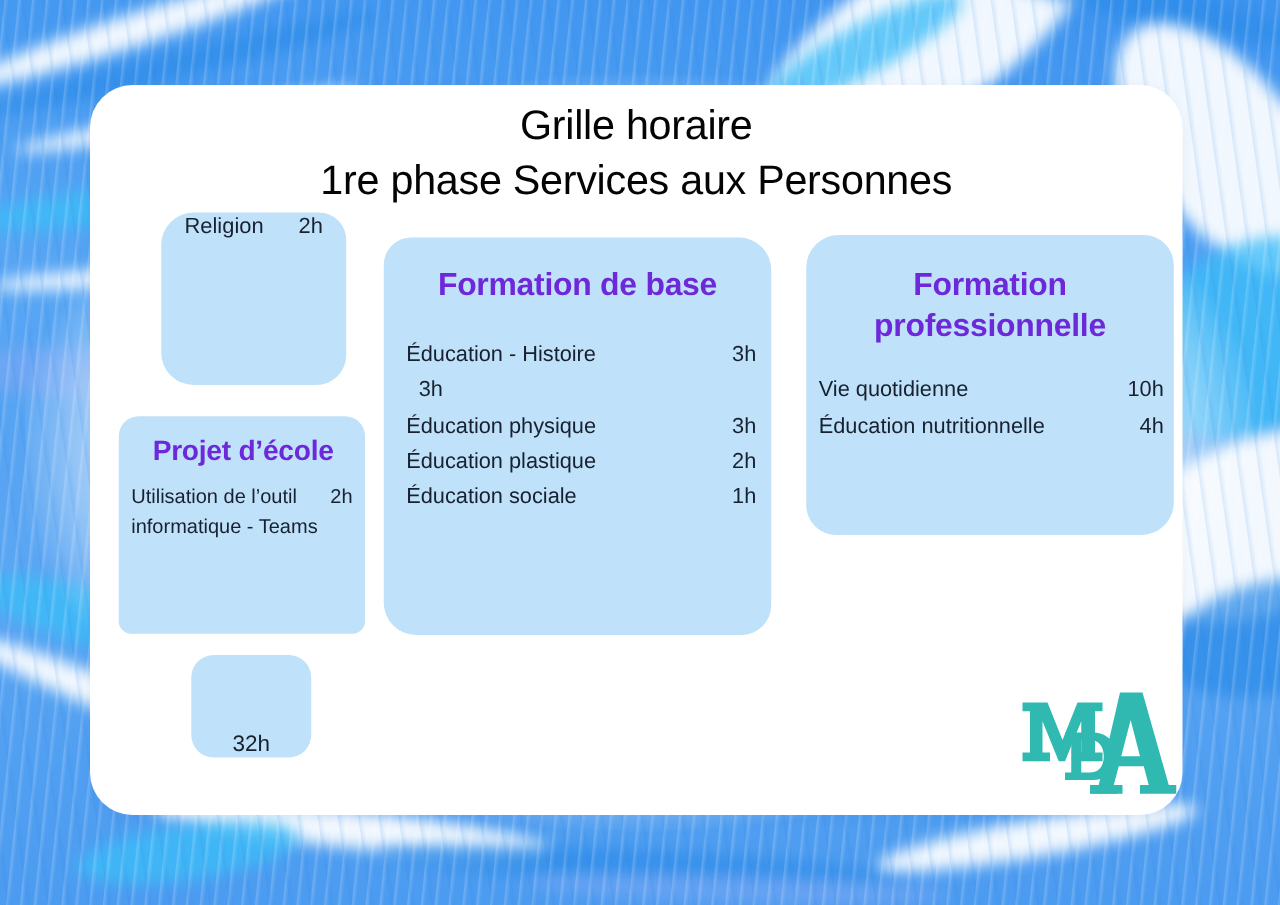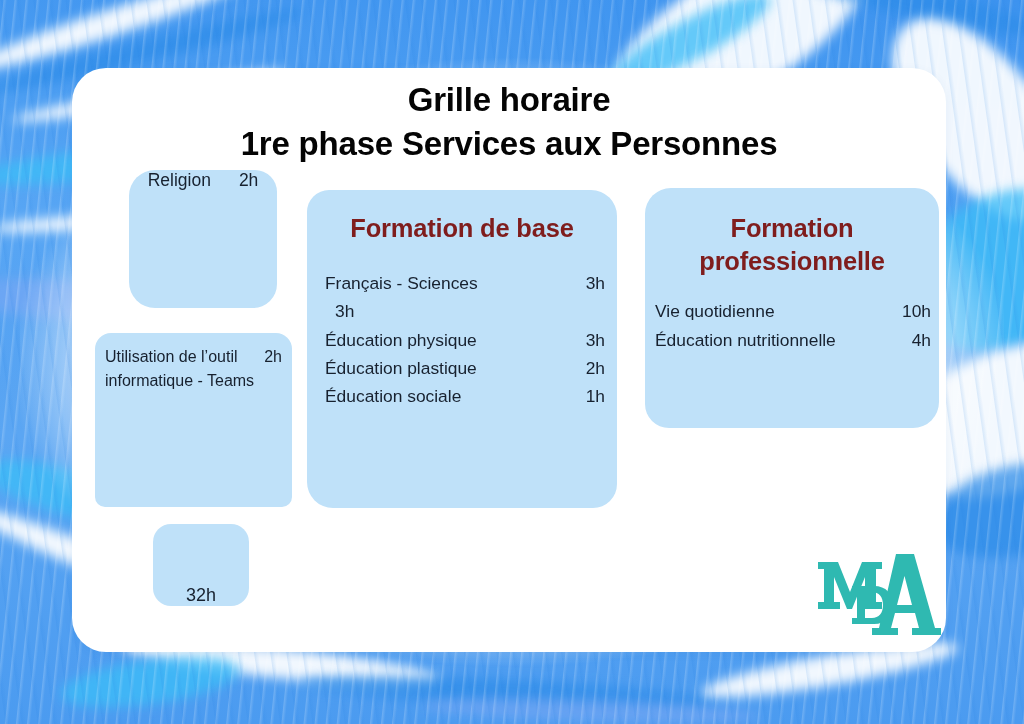--- a/index.html
+++ b/index.html
@@ -111,37 +111,37 @@
   }
 
   
   .title-block {
     position: absolute;
     left: 0;
     top: 12px;
     width: 874px;
     text-align: center;
     color: #040404;
-    font-weight: bold;
+    font-weight: normal;
     line-height: 1.22;
     letter-spacing: -0.2px;
   }
   .title-line-1 { font-size: 33px; display: block; }
   .title-line-2 { font-size: 33px; display: block; margin-top: 4px; }
 
   
   .blk {
     position: absolute;
     background: #bfe1f9;
     color: #17212f;
   }
 
   .blk-head {
     font-weight: bold;
-    color: #7f1d1d;
+    color: #6d28d9;
     text-align: center;
     letter-spacing: -0.2px;
   }
 
   .row {
     display: flex;
     align-items: baseline;
     justify-content: space-between;
     width: 100%;
   }
@@ -303,37 +303,38 @@
     </div>
 
     <div class="blk" id="box-religion">
       <div class="row">
         <span class="rlabel">Religion</span>
         <span class="rval">2h</span>
       </div>
     </div>
 
     <div class="blk" id="box-projet">
+      <div class="blk-head">Projet d’école</div>
       <div class="body">
         <div class="row">
           <span class="rlabel">Utilisation de l’outil informatique - Teams</span>
           <span class="rval">2h</span>
         </div>
       </div>
     </div>
 
     <div class="blk" id="box-total">
       <span>32h</span>
     </div>
 
     <div class="blk" id="box-base">
       <div class="blk-head">Formation de base</div>
       <div class="body">
         <div class="row">
-          <span class="rlabel">Français - Sciences</span>
+          <span class="rlabel">Éducation - Histoire</span>
           <span class="rval">3h</span>
         </div>
         <div class="row">
           <span class="rval">3h</span>
         </div>
         <div class="row">
           <span class="rlabel">Éducation physique</span>
           <span class="rval">3h</span>
         </div>
         <div class="row">

